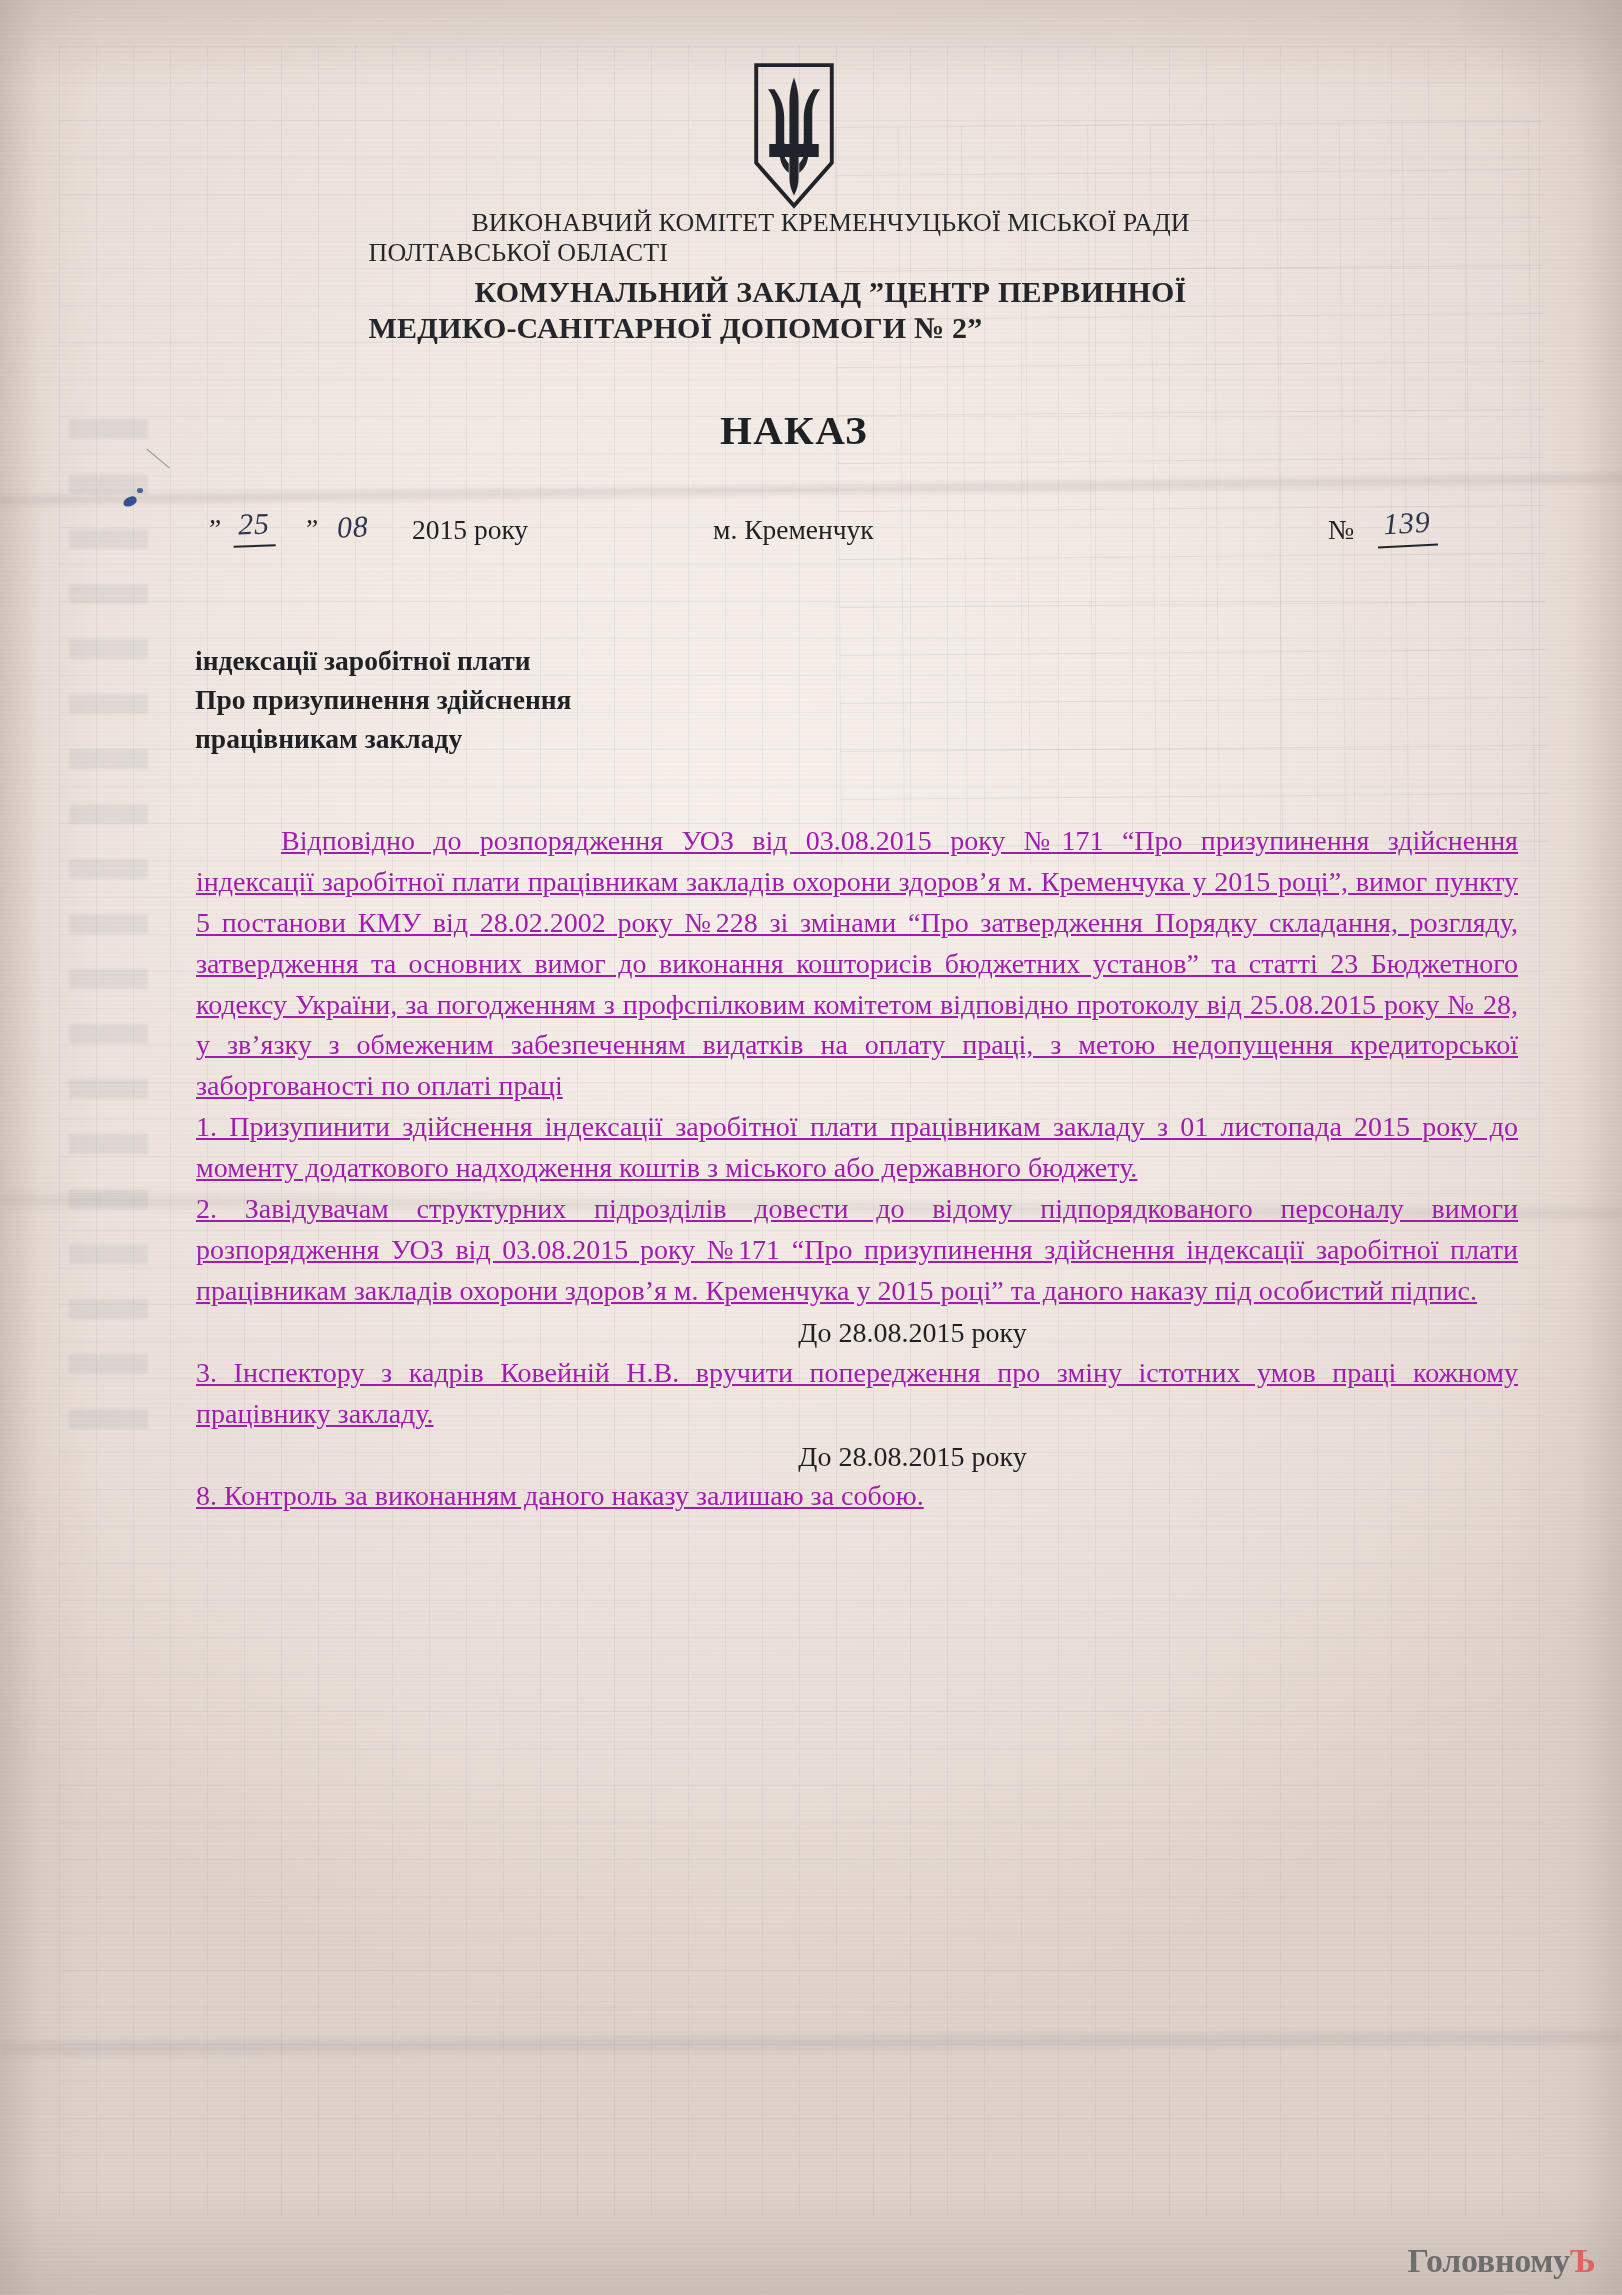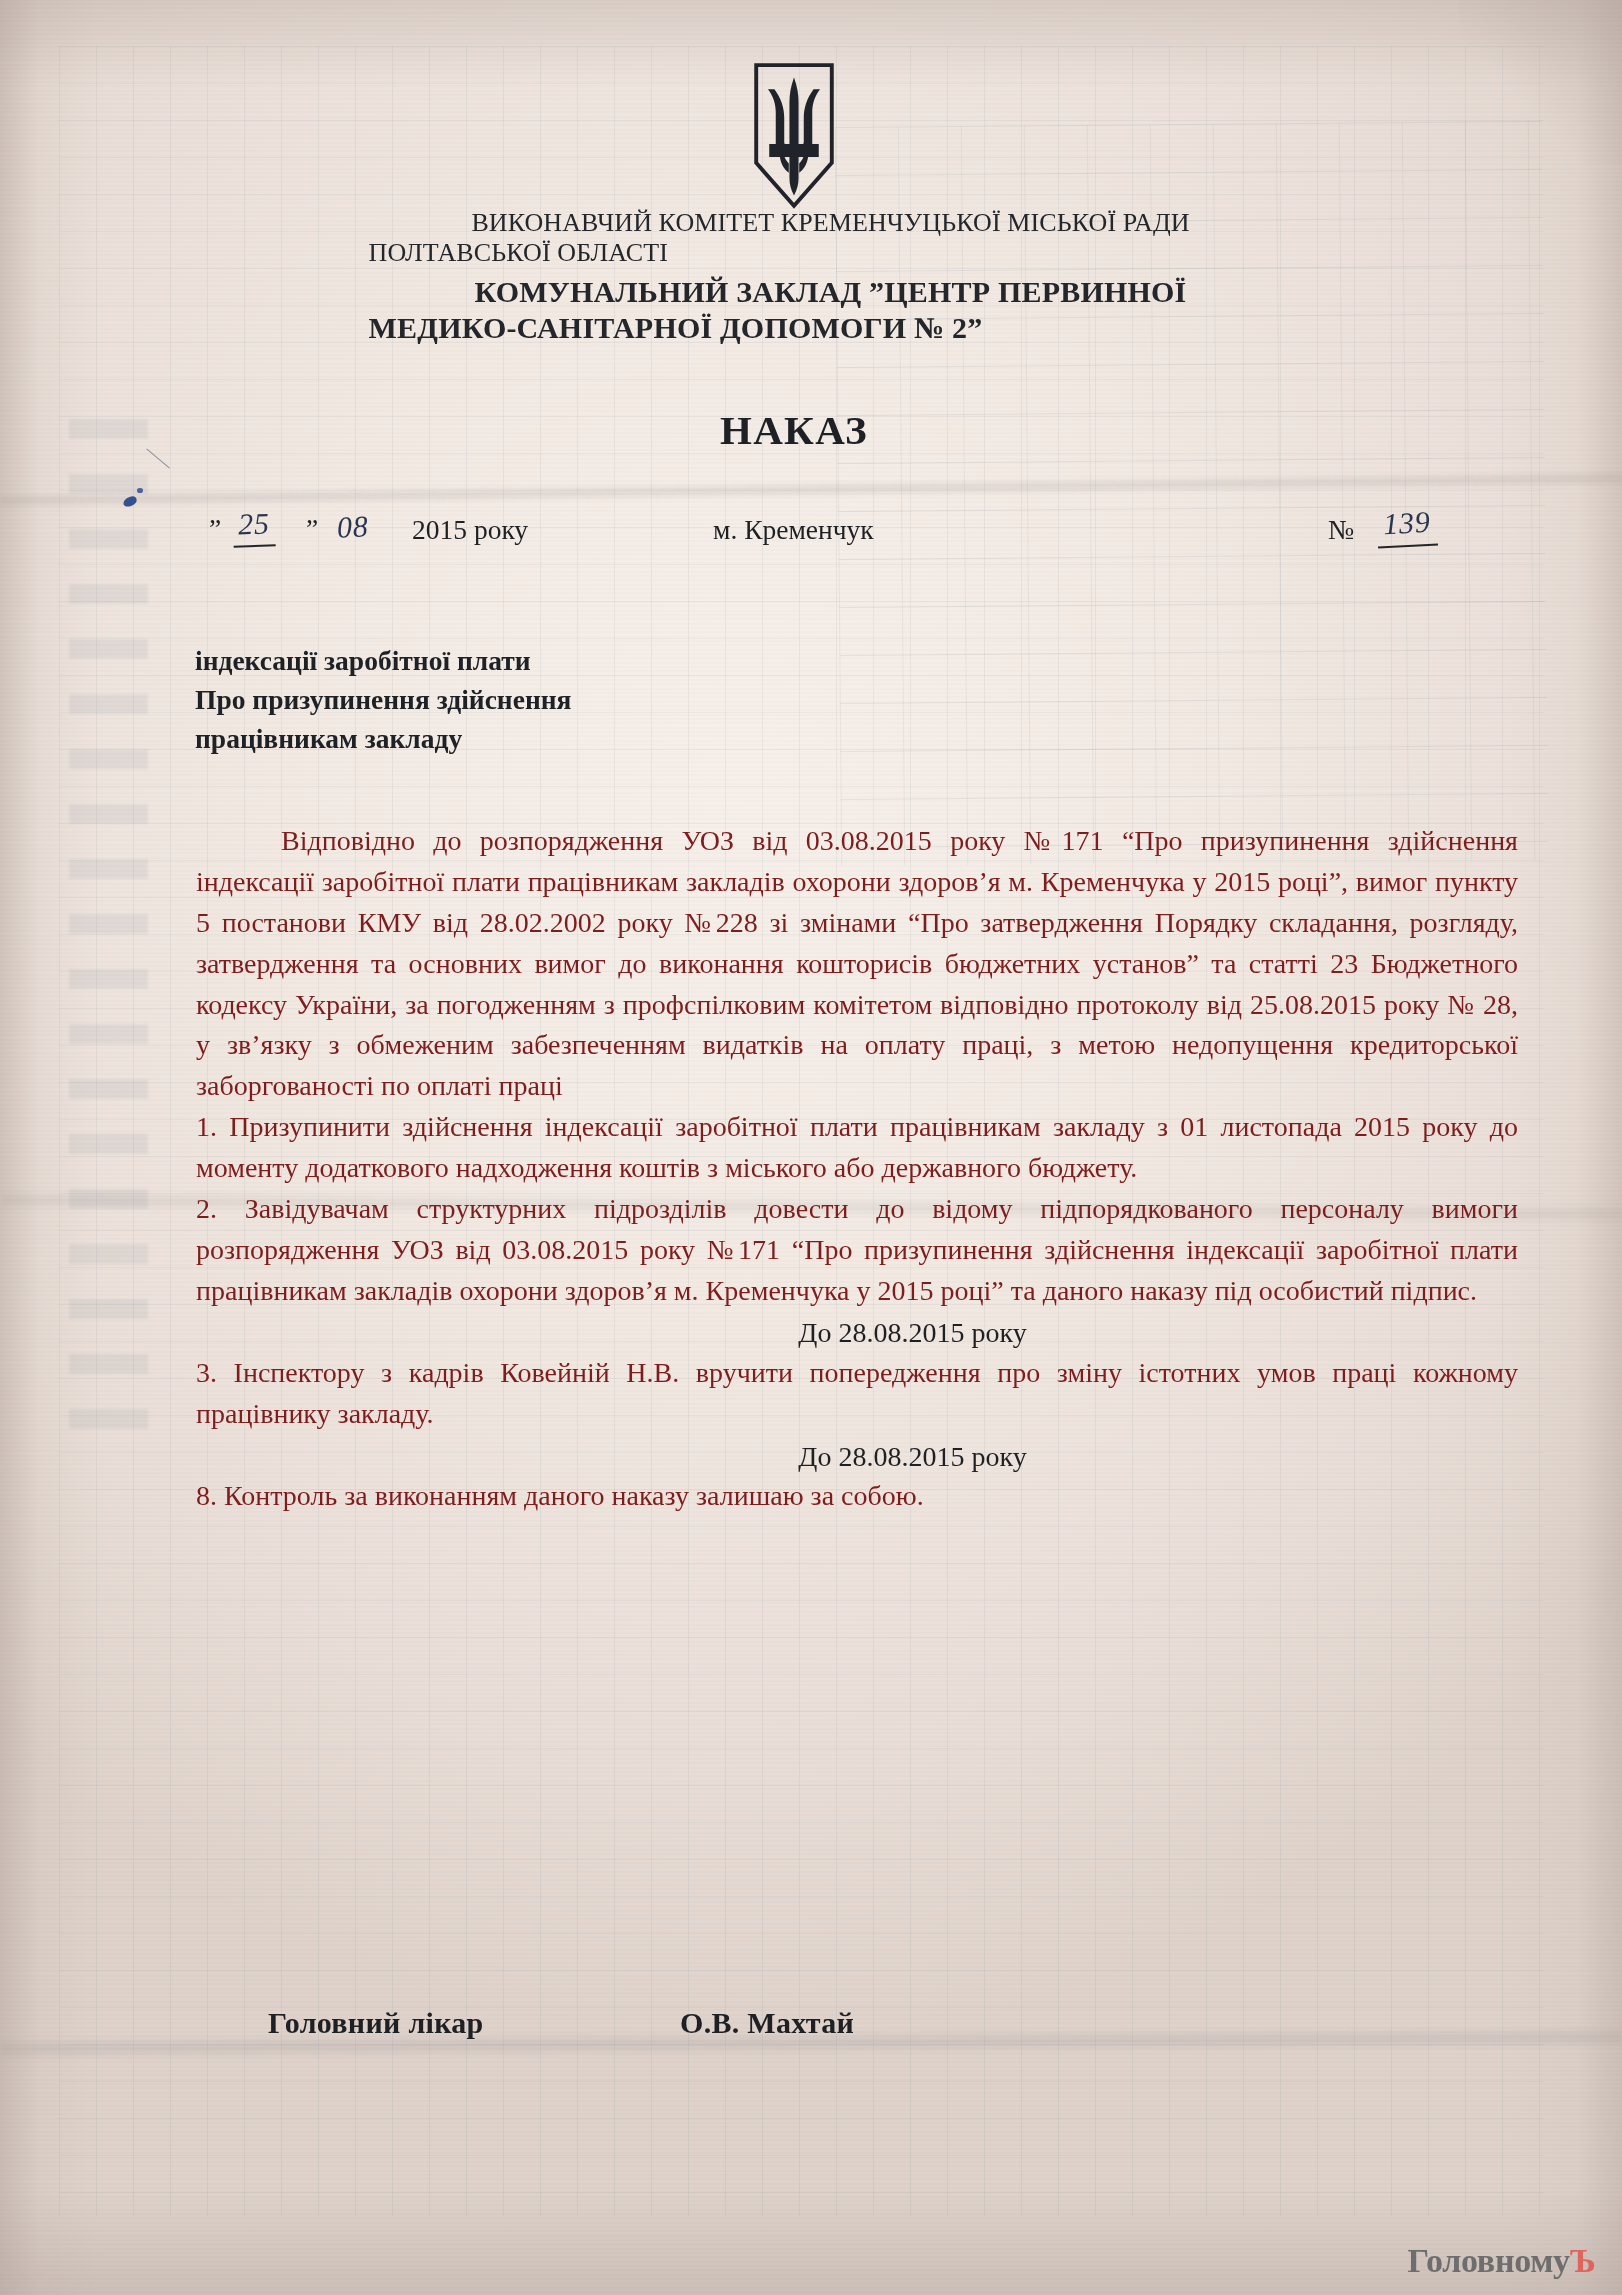--- a/index.html
+++ b/index.html
@@ -189,22 +189,23 @@
   .body {
     position: absolute;
     left: 196px; top: 821px;
     width: 1322px;
   }
   .para {
     font-size: 28px;
     line-height: 1.46;
     text-align: justify;
     text-justify: inter-word;
-    color: #7f1d1d;
+    color: #a21caf;
     margin: 0;
+    text-decoration: underline;
   }
   .para.indent { text-indent: 85px; }
   .para.flush { text-indent: 0; }
   .order-verb {
     font-size: 31px;
     font-weight: normal;
     letter-spacing: 0.3px;
     margin: 1.3px 0 0 0;
     line-height: 1.3;
   }
@@ -327,24 +328,20 @@
   <div class="body">
     <p class="para indent">Відповідно до розпорядження УОЗ від 03.08.2015 року №171 “Про призупинення здійснення індексації заробітної плати працівникам закладів охорони здоров’я м. Кременчука у 2015 році”,  вимог пункту 5 постанови КМУ від 28.02.2002 року №228 зі змінами “Про затвердження Порядку складання, розгляду, затвердження та основних вимог до виконання кошторисів бюджетних установ” та статті 23 Бюджетного кодексу України, за погодженням з профспілковим комітетом відповідно протоколу від 25.08.2015 року № 28, у зв’язку з обмеженим забезпеченням видатків на оплату праці, з метою недопущення кредиторської заборгованості по оплаті праці</p>
     <p class="para flush">1. Призупинити здійснення індексації заробітної плати працівникам закладу з 01 листопада 2015 року до моменту додаткового надходження коштів з міського або державного бюджету.</p>
     <p class="para flush">2. Завідувачам структурних підрозділів довести до  відому підпорядкованого персоналу вимоги розпорядження УОЗ від 03.08.2015 року №171 “Про призупинення здійснення індексації заробітної плати працівникам закладів охорони здоров’я м. Кременчука у 2015 році”  та даного наказу під особистий підпис.</p>
     <p class="deadline">До 28.08.2015 року</p>
     <p class="para flush">3. Інспектору з кадрів Ковейній Н.В. вручити попередження про зміну істотних умов праці кожному працівнику закладу.</p>
     <p class="deadline">До 28.08.2015 року</p>
     <p class="para flush">8. Контроль за виконанням даного наказу залишаю за собою.</p>
   </div>
 
-  <div class="sign-row">
-    <span class="sign-title">Головний лікар</span>
-    <span class="sign-name">О.В. Махтай</span>
-  </div>
 
 </div>
 
 <div class="ink-tick"></div>
 <div class="ink-blot"></div>
 <div class="ink-blot-2"></div>
 
 <div class="watermark">
   <span>Головному</span><span class="hard-sign" style="color: rgb(224, 101, 94);">Ъ</span>
 </div>

